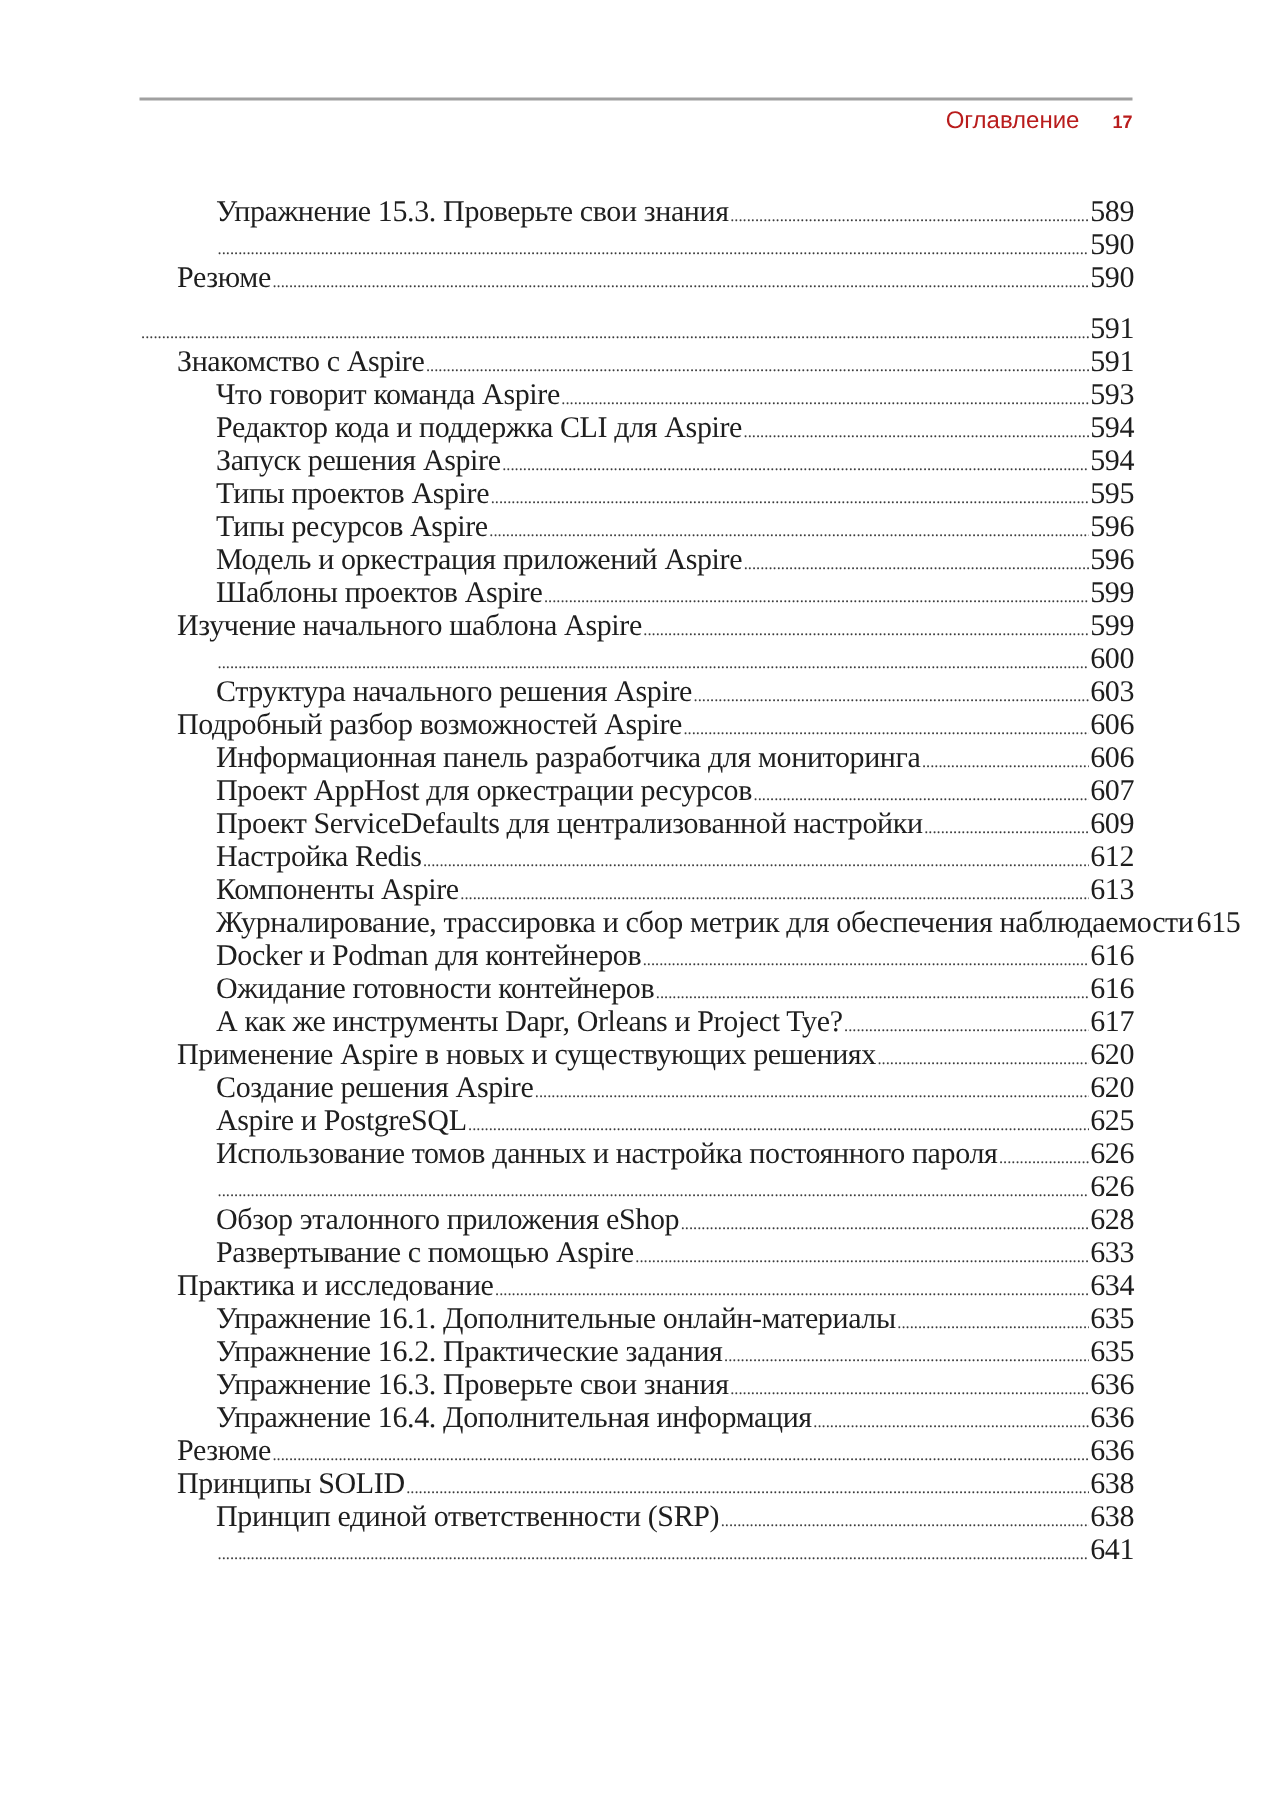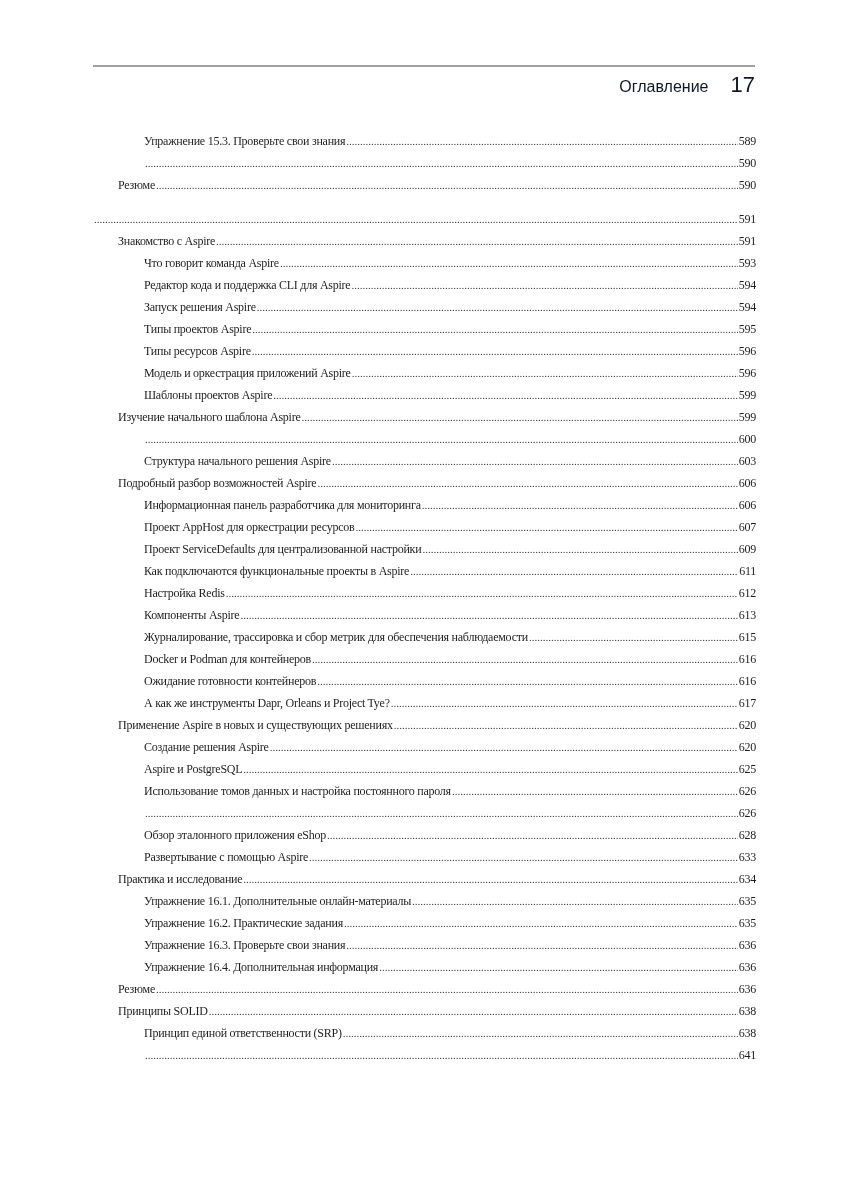--- a/index.html
+++ b/index.html
@@ -25,41 +25,41 @@
     }
     .running-head {
       position: absolute;
       top: 72px;
       right: 94px;
       height: 22px;
       display: flex;
       align-items: baseline;
       font-family: "Liberation Sans", "DejaVu Sans", sans-serif;
       font-size: 16px;
-      color: #0f172a;
+      color: #b91c1c;
     }
     .running-head .section-title {
       margin-right: 22px;
     }
     .running-head .page-number {
-      font-weight: normal;
-      font-size: 22px;
+      font-weight: bold;
+      font-size: 12px;
     }
     .toc {
       position: absolute;
       left: 93px;
       top: 130px;
       width: 663px;
     }
     .toc-entry {
       display: flex;
       align-items: baseline;
       height: 22px;
       line-height: 22px;
-      font-size: 12px;
+      font-size: 20px;
       letter-spacing: -0.25px;
       white-space: nowrap;
     }
     .toc-entry.level-1 { padding-left: 25px; }
     .toc-entry.level-2 { padding-left: 51px; }
     .toc-entry.chapter { padding-left: 0; }
     .toc-entry.gap-before { margin-top: 12px; }
     .toc-entry .entry-title {
       flex: 0 0 auto;
     }
@@ -177,25 +177,20 @@
       <span class="entry-title"><span>Проект AppHost для оркестрации ресурсов</span></span>
       <span class="leader"></span>
       <span class="entry-page">607</span>
     </div>
     <div class="toc-entry level-2">
       <span class="entry-title"><span>Проект ServiceDefaults для централизованной настройки</span></span>
       <span class="leader"></span>
       <span class="entry-page">609</span>
     </div>
     <div class="toc-entry level-2">
-      <span class="entry-title"><span>Как подключаются функциональные проекты в Aspire</span></span>
-      <span class="leader"></span>
-      <span class="entry-page">611</span>
-    </div>
-    <div class="toc-entry level-2">
       <span class="entry-title"><span>Настройка Redis</span></span>
       <span class="leader"></span>
       <span class="entry-page">612</span>
     </div>
     <div class="toc-entry level-2">
       <span class="entry-title"><span>Компоненты Aspire</span></span>
       <span class="leader"></span>
       <span class="entry-page">613</span>
     </div>
     <div class="toc-entry level-2">

